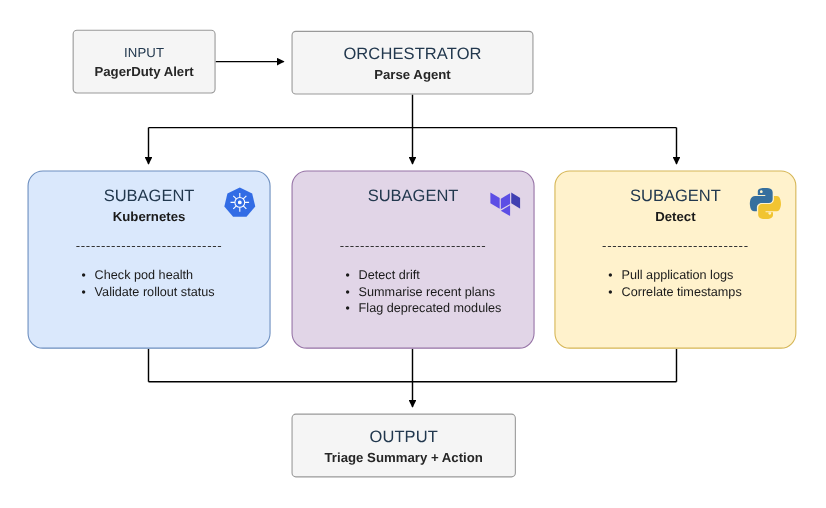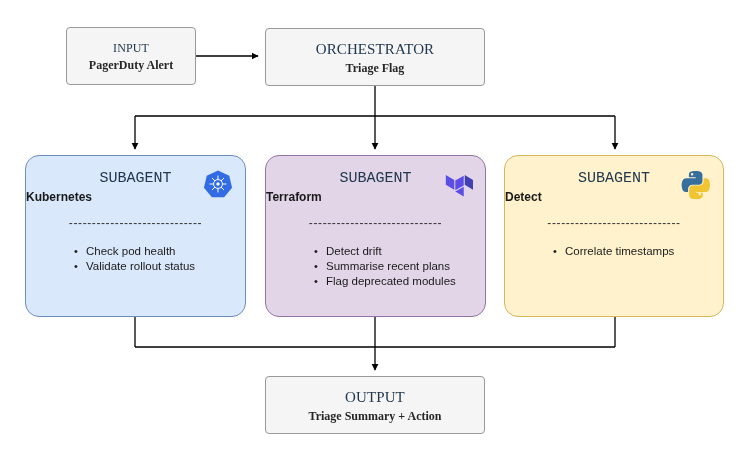--- a/index.html
+++ b/index.html
@@ -25,21 +25,20 @@
     width: 751px;
     height: 462px;
     pointer-events: none;
   }
   .node {
     position: absolute;
     box-sizing: border-box;
     border-radius: 4px;
     border: 1px solid #999999;
     background: #f5f5f5;
-    font-family: Liberation Serif, serif;
   }
   .node-plain-title {
     position: absolute;
     left: 0;
     right: 0;
     text-align: center;
     color: #22384e;
     font-size: 15px;
     letter-spacing: 0.1px;
     white-space: nowrap;
@@ -69,21 +68,21 @@
     top: 28px;
     width: 220px;
     height: 58px;
   }
   #node-orchestrator .node-plain-title { top: 12px; font-size: 15px; }
   #node-orchestrator .node-plain-sub { top: 32px; }
   
   #node-output {
     left: 265px;
     top: 376px;
-    width: 220px;
+    width: 204px;
     height: 58px;
   }
   #node-output .node-plain-title { top: 12px; font-size: 15px; }
   #node-output .node-plain-sub { top: 32px; }
 
   
   .subagent {
     position: absolute;
     box-sizing: border-box;
     top: 155px;
@@ -98,28 +97,27 @@
 
   .sa-title {
     position: absolute;
     left: 0;
     right: 0;
     top: 14px;
     text-align: center;
     color: #22384e;
     font-size: 15px;
     white-space: nowrap;
-    font-family: Liberation Mono, monospace;
   }
   .sa-sub {
     position: absolute;
     left: 0;
     right: 0;
     top: 34px;
-    text-align: left;
+    text-align: center;
     color: #1a1a1a;
     font-size: 12px;
     font-weight: bold;
     white-space: nowrap;
   }
   .sa-divider {
     position: absolute;
     left: 0;
     right: 0;
     top: 60px;
@@ -192,21 +190,21 @@
     <path d="M 375 347 L 375 370" fill="none" stroke="#000000" stroke-width="1.3" marker-end="url(#arrowhead)"></path>
   </svg>
 
   <div class="node" id="node-input">
     <div class="node-plain-title">INPUT</div>
     <div class="node-plain-sub">PagerDuty Alert</div>
   </div>
 
   <div class="node" id="node-orchestrator">
     <div class="node-plain-title">ORCHESTRATOR</div>
-    <div class="node-plain-sub">Triage Flag</div>
+    <div class="node-plain-sub">Parse Agent</div>
   </div>
 
   <div class="subagent" id="subagent-0">
     <div class="sa-title">SUBAGENT</div>
     <div class="sa-sub">Kubernetes</div>
     <div class="sa-divider">-----------------------------</div>
     <div class="sa-icon">
       <svg viewBox="0 0 64 64" xmlns="http://www.w3.org/2000/svg">
         <polygon points="32,3 56,14.5 62,40 45,60 19,60 2,40 8,14.5" fill="#326ce5"></polygon>
         <g fill="none" stroke="#ffffff" stroke-width="2.1">
@@ -224,21 +222,20 @@
       </svg>
     </div>
     <ul class="sa-bullets">
       <li>Check pod health</li>
       <li>Validate rollout status</li>
     </ul>
   </div>
 
   <div class="subagent" id="subagent-1">
     <div class="sa-title">SUBAGENT</div>
-    <div class="sa-sub">Terraform</div>
     <div class="sa-divider">-----------------------------</div>
     <div class="sa-icon">
       <svg viewBox="0 0 64 64" xmlns="http://www.w3.org/2000/svg">
         <g fill="#5c4ee5">
           <polygon points="6,13 24,23.4 24,44.2 6,33.8"></polygon>
           <polygon points="26.2,24.7 44.2,14.3 44.2,35.1 26.2,45.5"></polygon>
           <polygon points="46.4,13 64,23.4 64,44.2 46.4,33.8" fill="#4040b2"></polygon>
           <polygon points="26.2,48 44.2,37.6 44.2,58.4 26.2,48" fill="#5c4ee5"></polygon>
         </g>
       </svg>
@@ -254,20 +251,21 @@
     <div class="sa-title">SUBAGENT</div>
     <div class="sa-sub">Detect</div>
     <div class="sa-divider">-----------------------------</div>
     <div class="sa-icon">
       <svg viewBox="0 0 64 64" xmlns="http://www.w3.org/2000/svg">
         <path fill="#366f9e" d="M31.6 4c-2.9 0-5.4.25-7.5.7-6.1 1.1-7.2 3.3-7.2 7.5v5.5h14.5v1.9H11.5c-4.2 0-7.9 2.5-9.1 7.3-1.3 5.5-1.4 9 0 14.8 1 4.3 3.5 7.3 7.7 7.3h5v-6.6c0-4.8 4.1-9 9-9h14.4c4 0 7.2-3.3 7.2-7.4V12.2c0-3.9-3.3-6.9-7.2-7.5C36.1 4.2 33.7 4 31.6 4zm-7.9 4.4c1.5 0 2.7 1.25 2.7 2.8 0 1.5-1.2 2.7-2.7 2.7-1.5 0-2.7-1.2-2.7-2.7 0-1.55 1.2-2.8 2.7-2.8z"></path>
         <path fill="#f1c431" d="M48.2 19.6v6.4c0 5-4.2 9.2-9 9.2H24.8c-3.9 0-7.2 3.4-7.2 7.4v13.8c0 3.9 3.4 6.2 7.2 7.4 4.5 1.3 8.9 1.55 14.4 0 3.6-1 7.2-3.1 7.2-7.4v-5.5H31.9v-1.9h21.6c4.2 0 5.8-2.9 7.2-7.3 1.5-4.5 1.45-8.8 0-14.8-1-4.2-3-7.3-7.2-7.3h-5.3zM40.1 50.5c1.5 0 2.7 1.2 2.7 2.7 0 1.55-1.2 2.8-2.7 2.8-1.5 0-2.7-1.25-2.7-2.8 0-1.5 1.2-2.7 2.7-2.7z"></path>
       </svg>
     </div>
     <ul class="sa-bullets">
+      <li>Pull application logs</li>
       <li>Correlate timestamps</li>
     </ul>
   </div>
 
   <div class="node" id="node-output">
     <div class="node-plain-title">OUTPUT</div>
     <div class="node-plain-sub">Triage Summary + Action</div>
   </div>
 
 </div>

